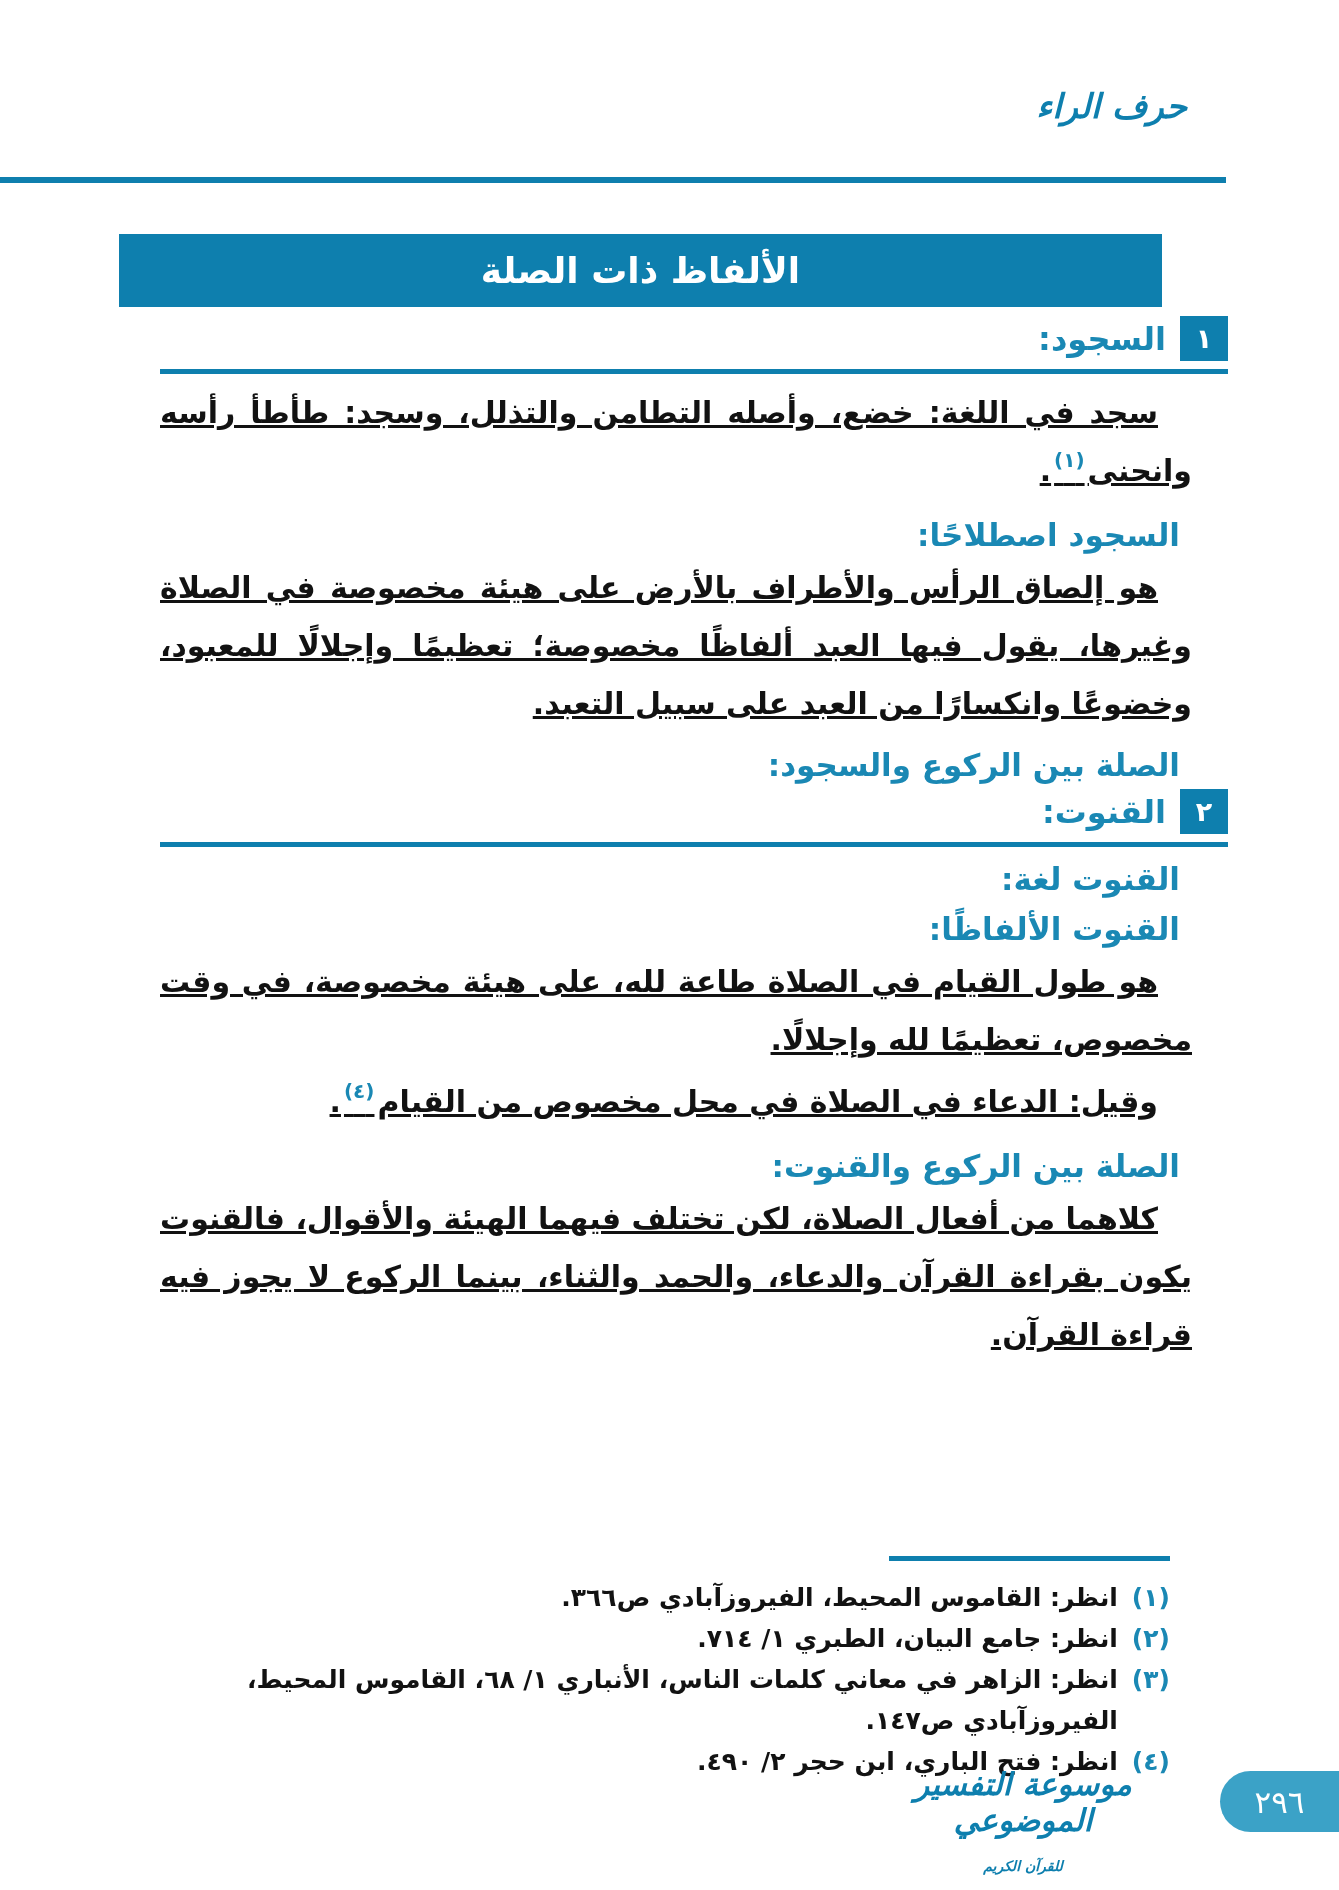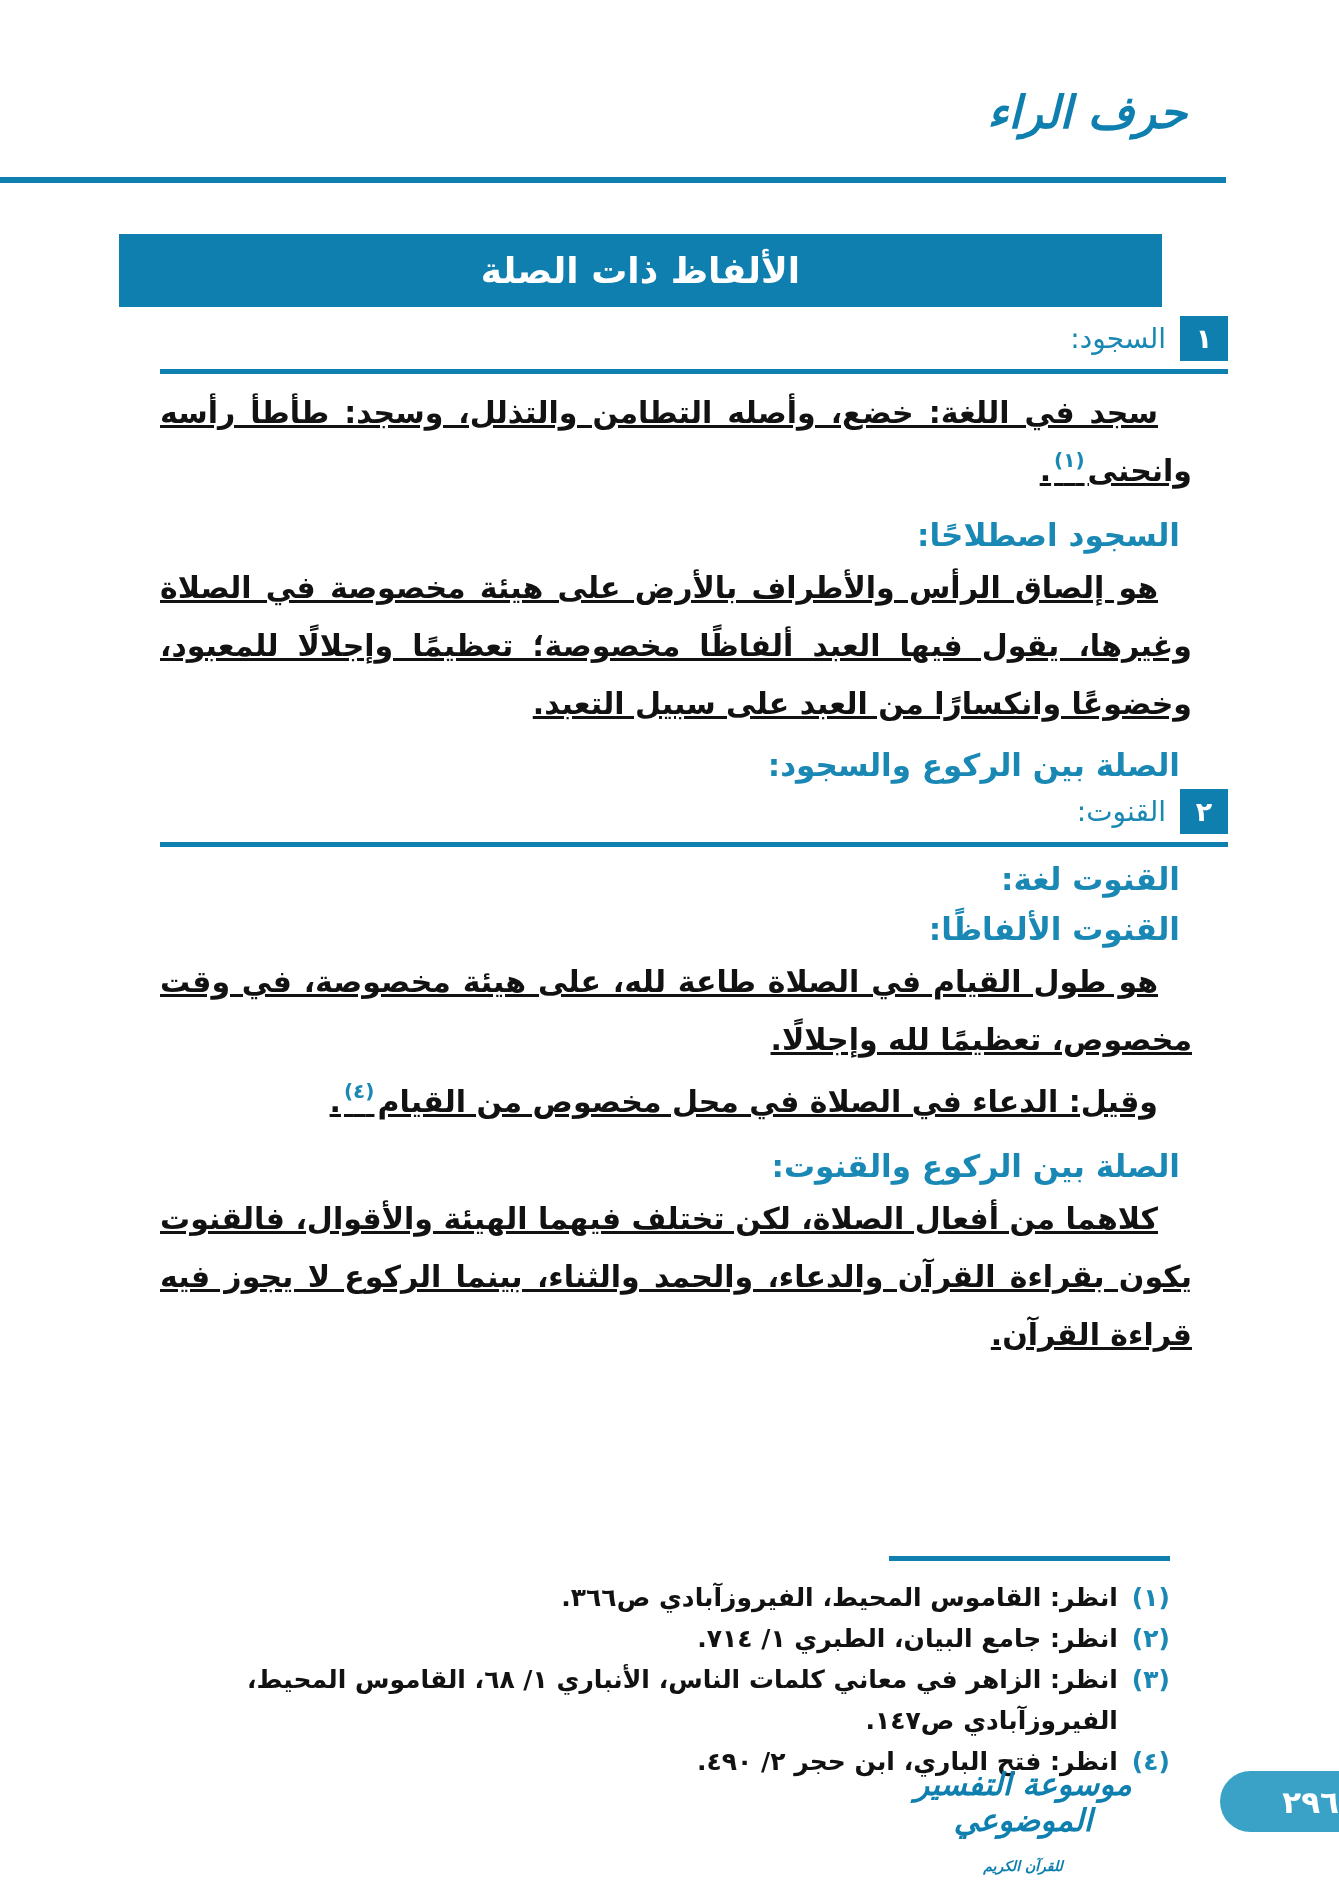--- a/index.html
+++ b/index.html
@@ -15,21 +15,21 @@
     background:#ffffff;
     font-family:"DejaVu Sans",sans-serif;
     direction:rtl;
     position:relative;
     overflow:hidden;
     color:var(--ink);
   }
   .chapter-callig{
     position:absolute;top:86px;right:152px;
     color:var(--accent);
-    font-size:45px;font-weight:bold;
+    font-size:34px;font-weight:bold;
     font-style:italic;
     letter-spacing:1px;
   }
   .header-rule{
     position:absolute;top:177px;left:0;width:1226px;height:6px;
     background:var(--accent);
   }
   .banner{
     position:absolute;top:234px;left:119px;width:1043px;height:73px;
     background:var(--accent);
@@ -46,21 +46,21 @@
   }
   .sec-num{
     width:48px;height:45px;flex:0 0 48px;
     background:var(--accent);
     color:#ffffff;
     display:flex;align-items:center;justify-content:center;
     font-size:27px;font-weight:bold;
   }
   .sec-title{
     color:var(--heading);
-    font-size:28px;font-weight:normal;
+    font-size:32px;font-weight:bold;
   }
   .sec-rule{
     height:5px;background:var(--accent);
     margin:2px 0 10px 0;
   }
   .sub{
     color:var(--heading);
     font-size:31px;font-weight:bold;
     margin:14px 48px 6px 0;
   }
@@ -103,22 +103,22 @@
   }
   .logo-l2{
     font-size:14px;font-weight:bold;font-style:italic;
     margin-top:20px;
   }
   .page-pill{
     position:absolute;top:1771px;right:0;width:119px;height:61px;
     background:var(--pill);
     border-radius:31px 0 0 31px;
     color:#ffffff;
-    display:flex;align-items:center;justify-content:flex-start;
-    font-size:31px;font-weight:bold;
+    display:flex;align-items:center;justify-content:center;
+    font-size:31px;font-weight:normal;
   }
 </style>
 </head>
 <body>
 
 <div class="chapter-callig">حرف الراء</div>
 <div class="header-rule"></div>
 
 <div class="banner">
   <span>الألفاظ ذات الصلة</span>

